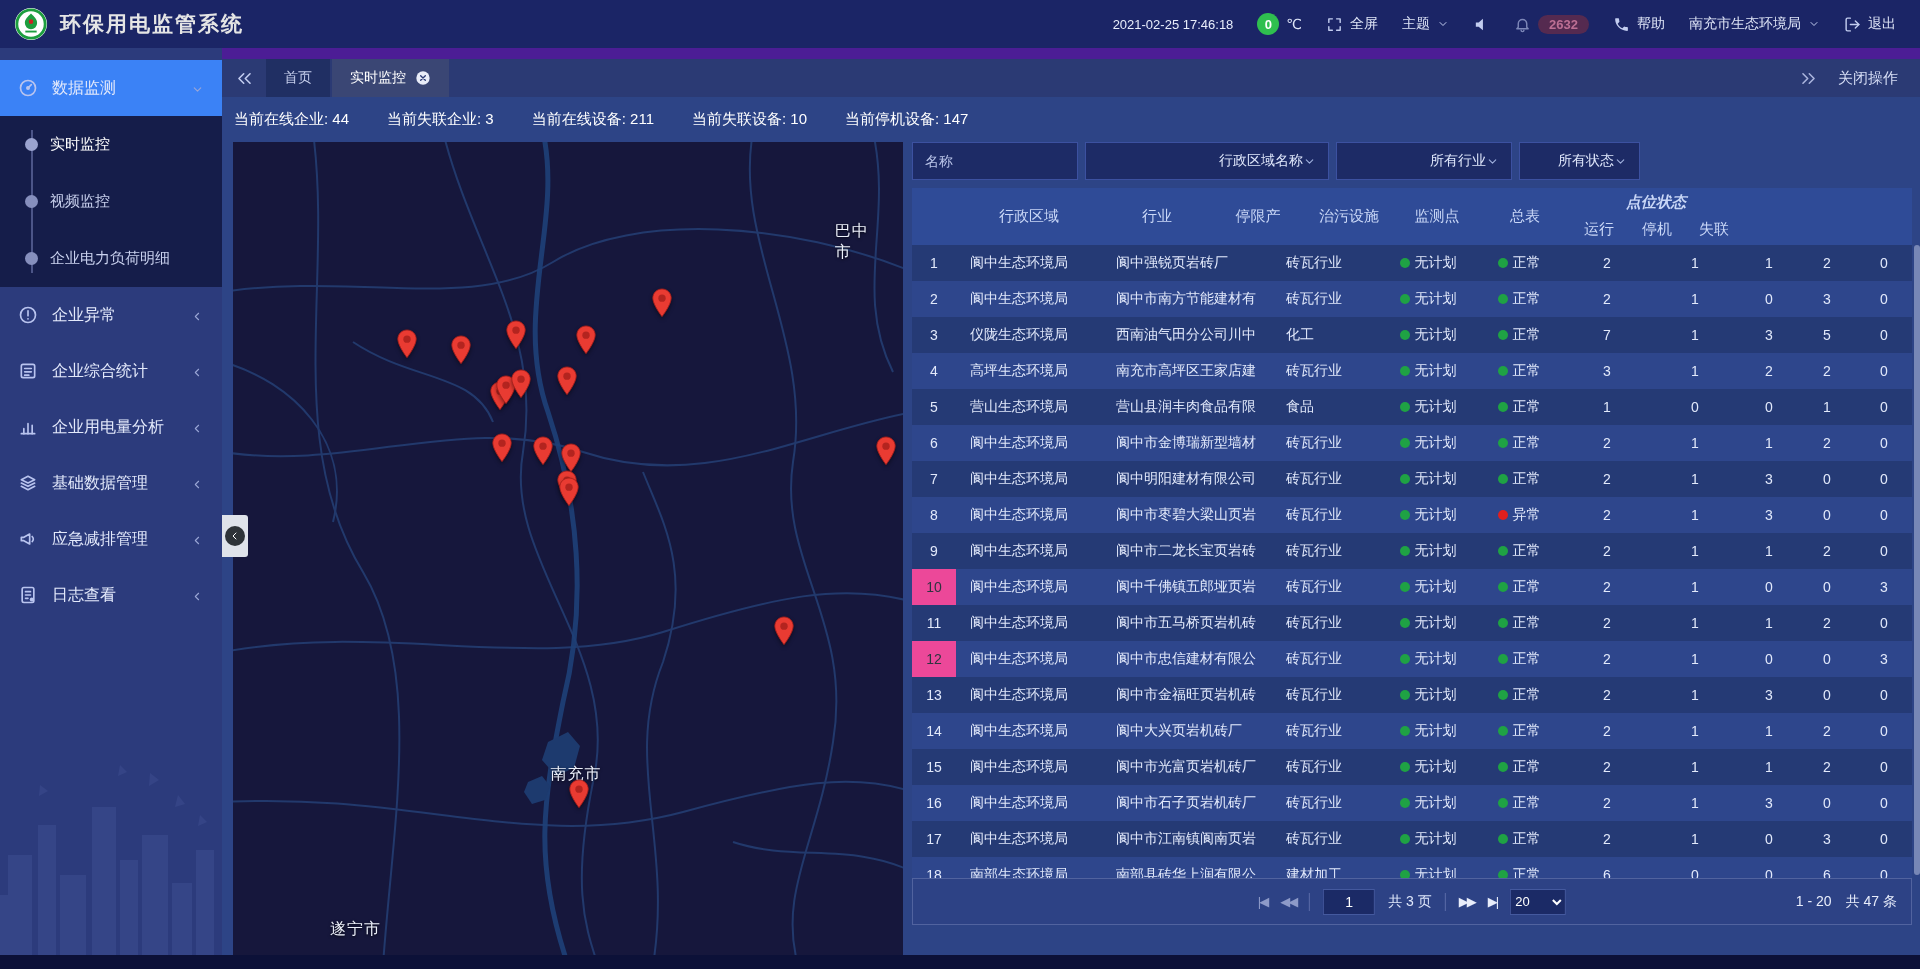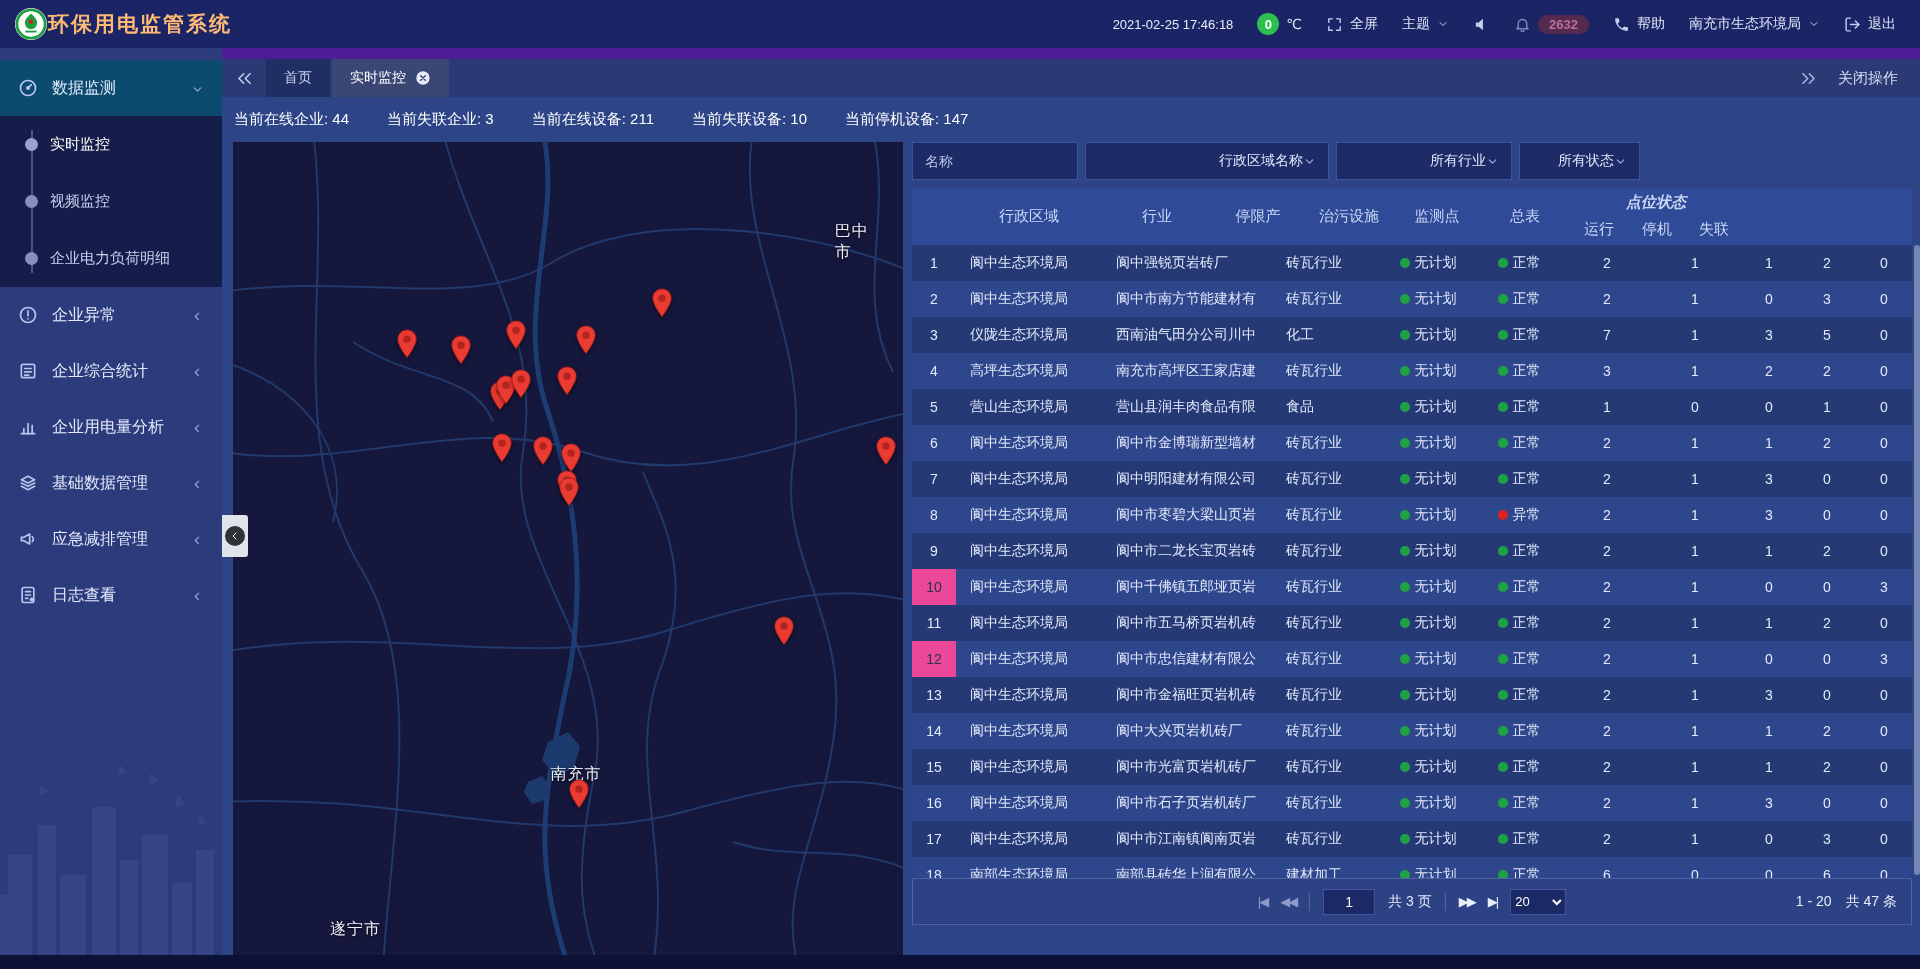--- a/index.html
+++ b/index.html
@@ -4,42 +4,42 @@
 <style>
   *{margin:0;padding:0;box-sizing:border-box}
   html,body{width:1920px;height:969px;overflow:hidden;background:#0c1138;
     font-family:"Liberation Sans","DejaVu Sans",sans-serif}
   body{position:relative;color:#e6ebfa}
 
   
   .header{position:absolute;left:0;top:0;width:1920px;height:48px;background:#1b2566;
     display:flex;align-items:center;z-index:9}
   .logo{width:34px;height:34px;margin-left:14px;flex:none}
-  .app-title{font-size:21px;font-weight:bold;color:#fdba74;letter-spacing:2px}
+  .app-title{font-size:21px;font-weight:bold;color:#e5e5e5;margin-left:12px;letter-spacing:2px}
   .header-right{margin-left:auto;display:flex;align-items:center;gap:24px;margin-right:24px;
     font-size:14px;color:#dfe5f7;white-space:nowrap}
   .hdr-item{display:flex;align-items:center;gap:7px;cursor:pointer}
   .hdr-static{cursor:default}
   .datetime{font-size:13px;color:#e8edfb}
   .temp-badge{width:22px;height:22px;border-radius:50%;background:#2fbf4f;color:#fff;
     display:flex;align-items:center;justify-content:center;font-size:13px;font-weight:bold}
   .ico{display:inline-flex;width:17px;height:17px;color:#c3cdf0}
   .ico svg{width:100%;height:100%}
   .ico-sm{width:12px;height:12px}
   .notif{color:#8a93c2}
   .notif .ico{color:#7d87b8}
   .notif-badge{background:#552a50;color:#bd6f94;border-radius:11px;padding:2px 11px;
     font-size:13px;font-weight:bold}
 
   
   .sidebar{position:absolute;left:0;top:48px;width:222px;height:907px;background:#2c3b7c;overflow:hidden}
   .sidebar-menu{padding-top:12px;position:relative;z-index:2}
   .menu-item{height:56px;display:flex;align-items:center;padding:0 18px;color:#e3e9fb;
     font-size:16px;cursor:pointer}
-  .menu-item.expanded{background:#0c4a6e}
+  .menu-item.expanded{background:#3b82f6}
   .mi-icon{width:20px;height:20px;margin-right:14px;color:#b9c4ef;flex:none}
   .mi-icon svg{width:100%;height:100%}
   .mi-label{flex:1}
   .mi-caret{width:13px;height:13px;color:#9aa6d6;flex:none}
   .mi-caret svg{width:100%;height:100%}
   .submenu{background:#151d4a;position:relative}
   .submenu::before{content:'';position:absolute;left:31px;top:14px;bottom:14px;width:2px;background:#4c5588}
   .submenu-item{height:57px;display:flex;align-items:center;padding-left:50px;color:#c9d1ee;
     font-size:15px;position:relative;cursor:pointer}
   .submenu-item.active{color:#ffffff}

